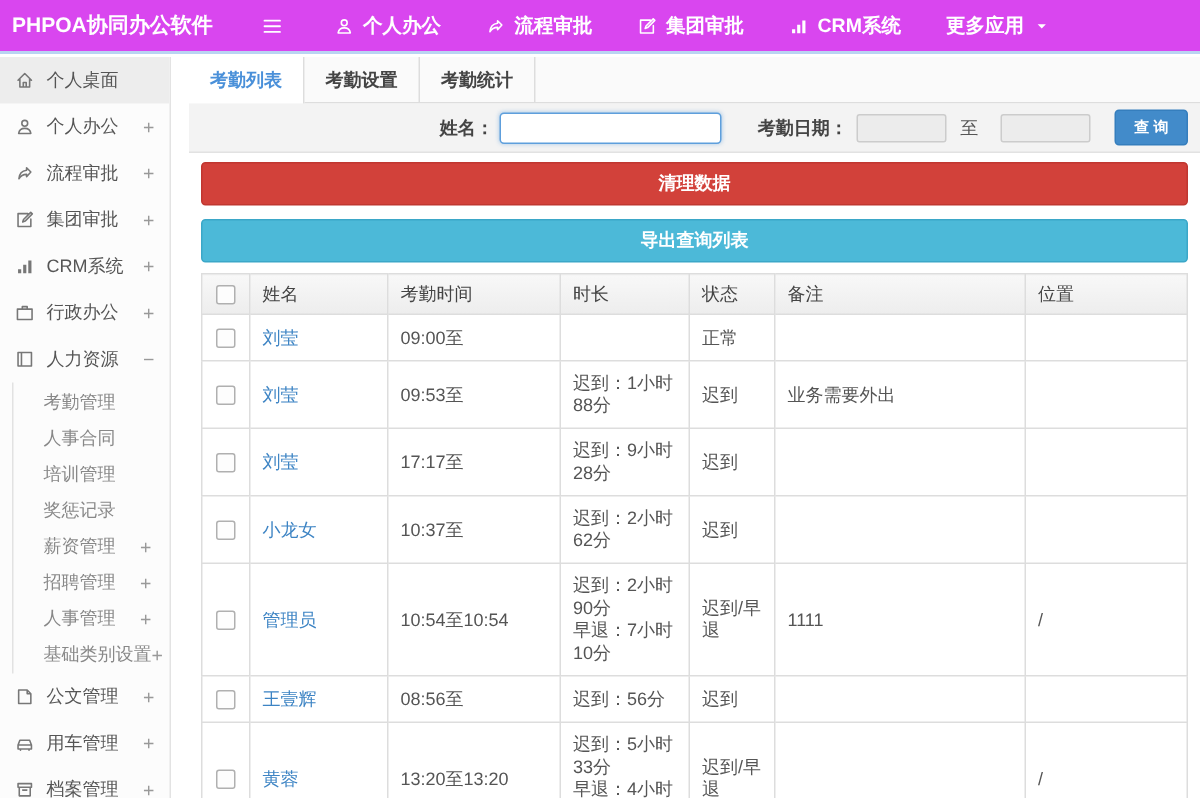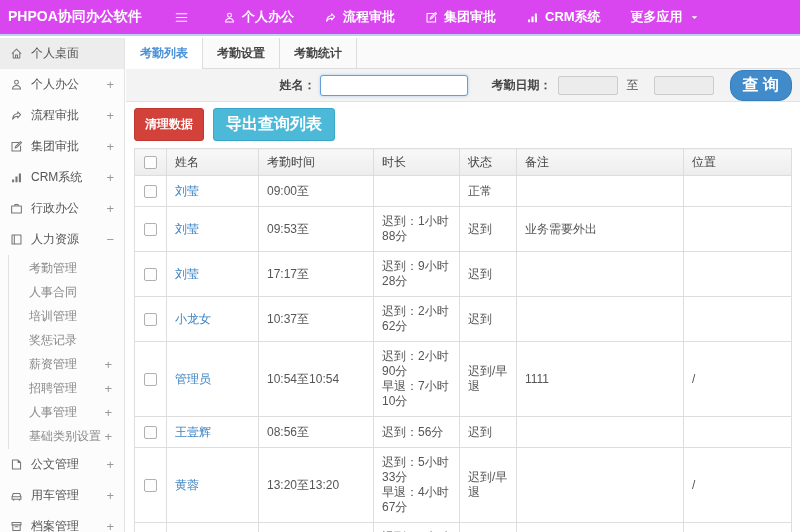--- a/index.html
+++ b/index.html
@@ -12,21 +12,21 @@
   .topbar{ position:absolute; top:0; left:0; right:0; height:36px;
     background:#d946ef; border-bottom:2px solid #b9d4f2;
     display:flex; align-items:center; color:#fff; }
   .logo{ width:128px; padding-left:8px; font-size:14px; font-weight:bold; white-space:nowrap; }
   .hamburger{ margin-left:46px; display:flex; align-items:center; cursor:pointer; color:#fff; }
   .topnav{ display:flex; align-items:center; margin-left:34px; gap:30px; }
   .nav-item{ color:#fff; display:flex; align-items:center; gap:6px;
     text-decoration:none; font-size:13px; font-weight:bold; cursor:pointer; white-space:nowrap; }
   .ic{ display:inline-block; vertical-align:middle; }
   
-  .sidebar{ position:absolute; top:38px; left:0; width:125px; bottom:0;
+  .sidebar{ position:absolute; top:38px; left:0; width:114px; bottom:0;
     background:#fcfcfc; border-right:1px solid #e3e3e3; overflow:hidden;text-align:center; }
   .side-item{ height:31px; display:flex; align-items:center; gap:8px;
     padding:0 10px 0 10px; color:#555; font-size:12px; cursor:pointer; white-space:nowrap; }
   .side-item .ic{ color:#777; flex:0 0 auto; }
   .side-item.active{ background:#ededed; }
   .exp{ margin-left:auto; color:#999; font-size:13px; cursor:pointer; }
   .side-sub{ margin-left:8px; border-left:1px solid #e2e2e2; padding:1px 0; }
   .sub-item{ height:24px; display:flex; align-items:center;
     padding:0 12px 0 20px; color:#888; font-size:12px; cursor:pointer; white-space:nowrap; }
   
@@ -39,27 +39,27 @@
     display:flex; align-items:center; padding:0 8px; color:#444;justify-content:flex-end; }
   .flabel{ font-weight:bold; }
   .name-input{ width:148px; height:21px; border:1px solid #5e9fdc; border-radius:3px;
     margin-left:4px; padding:0 5px; outline:none; box-shadow:0 0 3px rgba(80,150,220,.45);
     font-family:inherit; font-size:12px; }
   .date-label{ margin-left:24px; font-weight:bold; }
   .date-input{ width:60px; height:19px; background:#ececec; border:1px solid #ccc;
     border-radius:2px; margin-left:6px; font-family:inherit; font-size:12px; padding:0 4px; }
   .to{ margin:0 9px; color:#555; }
   .btn-query{ margin-left:16px; background:#428bca; border:1px solid #357ebd; color:#fff;
-    border-radius:13px; font-size:16px; font-weight:bold; padding:4px 12px; cursor:pointer;
+    border-radius:3px; font-size:10px; font-weight:bold; padding:4px 12px; cursor:pointer;
     font-family:inherit; white-space:nowrap; }
-  .actions{ padding:6px 8px 7px 8px; display:flex; gap:9px; }
+  .actions{ padding:6px 8px 7px 8px; display:flex; gap:9px;flex-direction:column; }
   .btn-danger{ background:#d2413a; border:1px solid #c03730; color:#fff; border-radius:3px;
     padding:5px 10px; font-size:12px; font-weight:bold; cursor:pointer; font-family:inherit; }
   .btn-info{ background:#4cb9d8; border:1px solid #3ba7c8; color:#fff; border-radius:3px;
-    padding:5px 12px; font-size:16px; font-weight:bold; cursor:pointer; font-family:inherit; }
+    padding:5px 12px; font-size:12px; font-weight:bold; cursor:pointer; font-family:inherit; }
   
   .att-table{ margin:0 8px; width:calc(100% - 16px); border-collapse:collapse;
     table-layout:fixed; font-size:12px; }
   .att-table th, .att-table td{ border:1px solid #ddd; text-align:left; vertical-align:middle; }
   .att-table th{ height:27px; padding:0 8px; background:linear-gradient(#f8f8f8,#ededed);
     color:#444; font-weight:normal; }
   .att-table td{ padding:7px 8px; height:31px; line-height:15px; color:#555;
     overflow:hidden; word-break:break-all; }
   .cb-col, .cb-cell{ text-align:center !important; padding:0 !important; }
   .cb{ display:inline-block; width:13px; height:13px; border:1px solid #b0b0b0;

